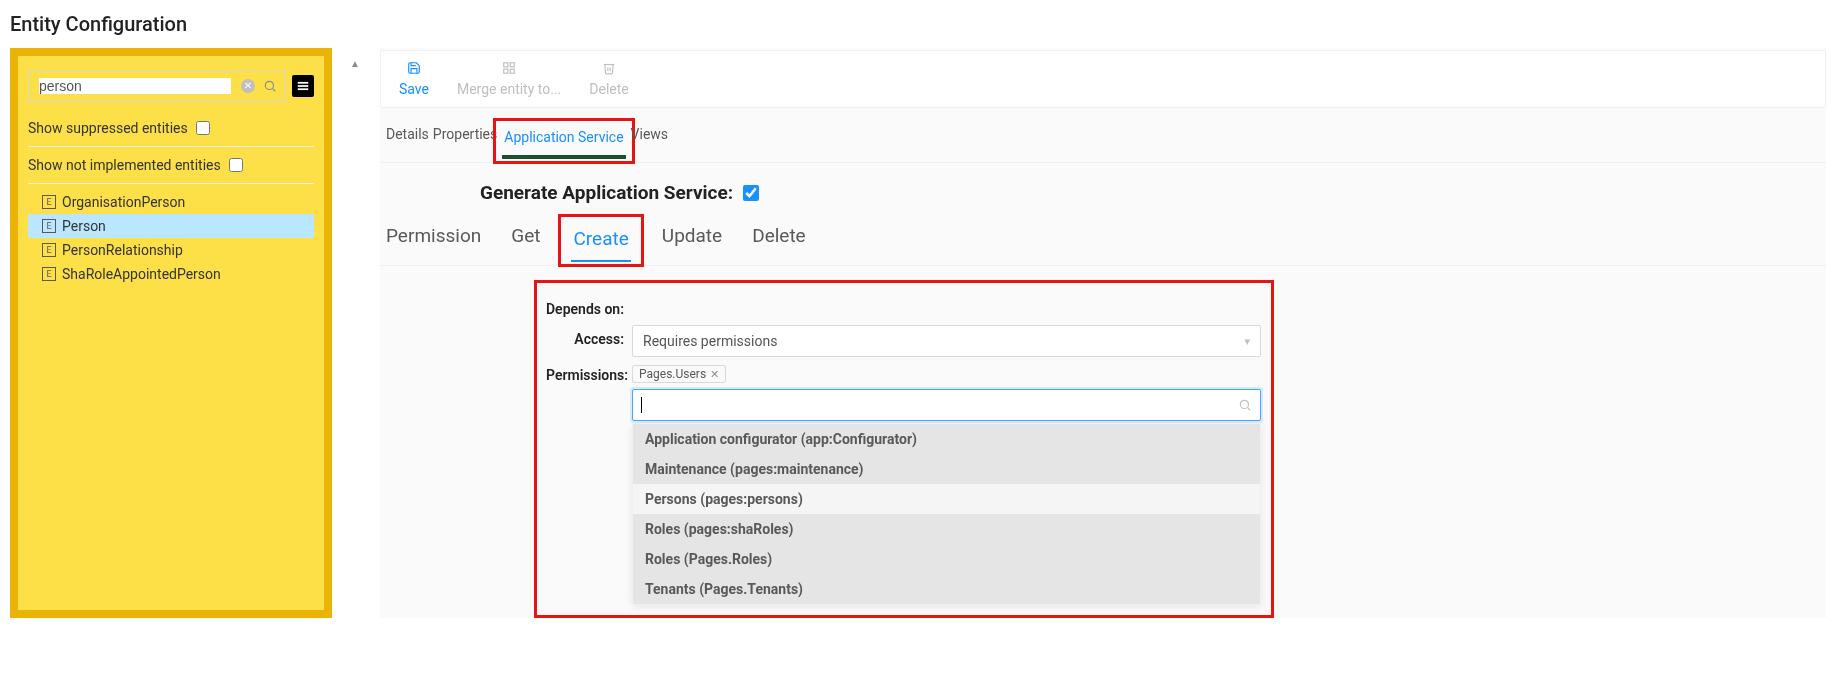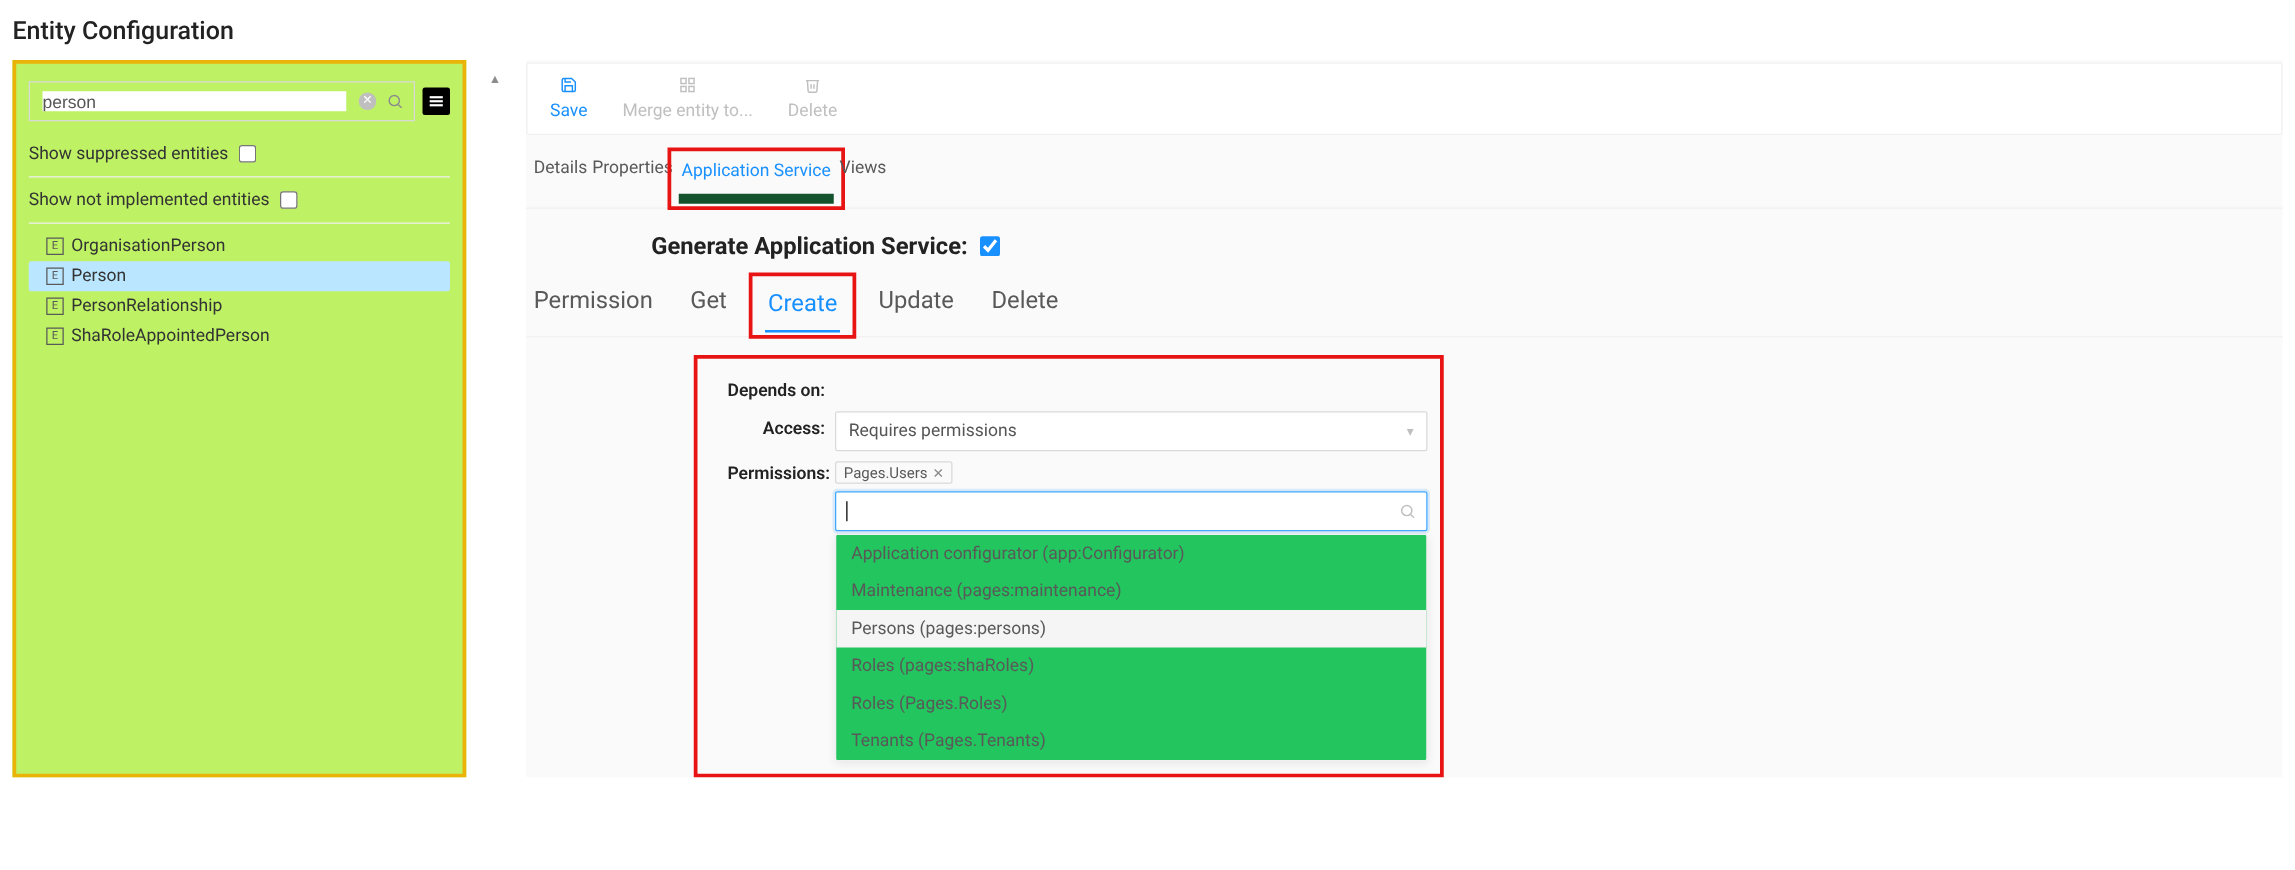--- a/index.html
+++ b/index.html
@@ -10,23 +10,23 @@
     background: #fff;
     width: 1836px;
   }
   .page-title {
     font-size: 20px;
     font-weight: 500;
     padding: 12px 10px 12px 10px;
   }
   .content-row { display: flex; gap: 18px; padding: 0 10px; }
   .left-panel {
-    width: 363px;
-    border: 3px solid #eab308;
-    background: #bef264;
+    width: 322px;
+    border: 8px solid #eab308;
+    background: #fde047;
     padding: 14px 10px 10px 10px;
   }
   .search-row { display: flex; gap: 6px; align-items: center; margin-bottom: 8px; }
   .search-wrap {
     position: relative; flex: 1;
     border: 1px solid #d9d9d9; height: 32px;
     display: flex; align-items: center;
     padding: 0 54px 0 10px;
   }
   .search-wrap input {
@@ -74,36 +74,36 @@
   }
   .tb-btn { display:flex; gap:6px; align-items:center; font-size:14px; cursor:pointer;flex-direction:column; }
   .tb-save { color:#1890ff; }
   .tb-disabled { color:#bfbfbf; cursor:default; }
   .tb-btn svg { width:14px; height:14px; }
   .main-tabs {
     display:flex; padding:12px 4px 0 4px; font-size:14px;
     border-bottom:1px solid #f0f0f0;
   }
   .main-tab { padding:6px 2px 10px 2px; cursor:pointer; color:#595959; }
-  .main-tab.active { color:#1890ff; border-bottom:8px solid #14532d; }
+  .main-tab.active { color:#1890ff; border-bottom:4px solid #14532d; }
   .appserv-hl { border:3px solid #e81414; padding:2px 6px; margin:-2px -6px; display:inline-block; }
   .form-area { padding:18px 0 0 100px; }
   .gen-row { display:flex; align-items:center; gap:10px; margin-bottom:12px; }
   .gen-row label { font-weight:700; font-size:19px; }
   .gen-row input[type=checkbox]{ width:16px; height:16px; accent-color:#1890ff; }
   .sub-tabs {
     display:flex; gap:26px; font-size:19px; border-bottom:1px solid #f0f0f0;
     margin-left:-100px; padding-left:4px;
   }
   .sub-tab { padding:8px 2px 10px 2px; cursor:pointer; color:#595959; }
   .sub-tab.active { color:#1890ff; border-bottom:2px solid #1890ff; }
   .create-hl { border:3px solid #e81414; padding:2px 10px; margin:-2px -10px; display:inline-block; }
   .section-box {
-    border:3px solid #e81414; margin-top:14px; margin-left:34px;
-    width:600px; padding:4px 10px 10px 24px; position:relative;
+    border:3px solid #e81414; margin-top:14px; margin-left:54px;
+    width:740px; padding:4px 10px 10px 9px; position:relative;
   }
   .field-row { display:flex; align-items:flex-start; margin-top:8px; }
   .field-label { width:86px; text-align:right; font-weight:600; font-size:14px; padding-top:6px; padding-right:8px; }
   .field-body { flex:1; }
   .select-box {
     border:1px solid #d9d9d9; background:#fff; height:32px; border-radius:2px;
     display:flex; align-items:center; justify-content:space-between;
     padding:0 10px; color:#555; cursor:pointer;
   }
   .chev { color:#bfbfbf; font-size:11px; }
@@ -114,22 +114,22 @@
   }
   .tag .x { color:#8c8c8c; cursor:pointer; font-size:11px; }
   .perm-search {
     border:1px solid #40a9ff; border-radius:2px; background:#fff;
     height:32px; display:flex; align-items:center; padding:0 28px 0 8px;
     position:relative; box-shadow: 0 0 0 2px rgba(24,144,255,0.15);
   }
   .perm-search .cursor-bar { width:1px; height:16px; background:#000; }
   .perm-search .mag2 { position:absolute; right:8px; color:#bfbfbf; }
   .dropdown {
-    margin-top:2px; border:1px solid #f0f0f0; background:#22c55e;
-    box-shadow:0 2px 8px rgba(0,0,0,0.08); border-radius:2px; overflow:hidden;
+    margin-top:2px; border:1px solid #f0f0f0; background:#e5e5e5;
+    box-shadow:0 2px 8px rgba(0,0,0,0.08); border-radius:2px; overflow:hidden;font-weight:bold;
   }
   .dd-item { padding:7px 12px; font-size:14px; color:#595959; cursor:pointer; }
   .dd-item.hover { background:#f5f5f5; }
 </style>
 </head>
 <body>
 
 <div class="page-title">Entity Configuration</div>
 
 <div class="content-row">

